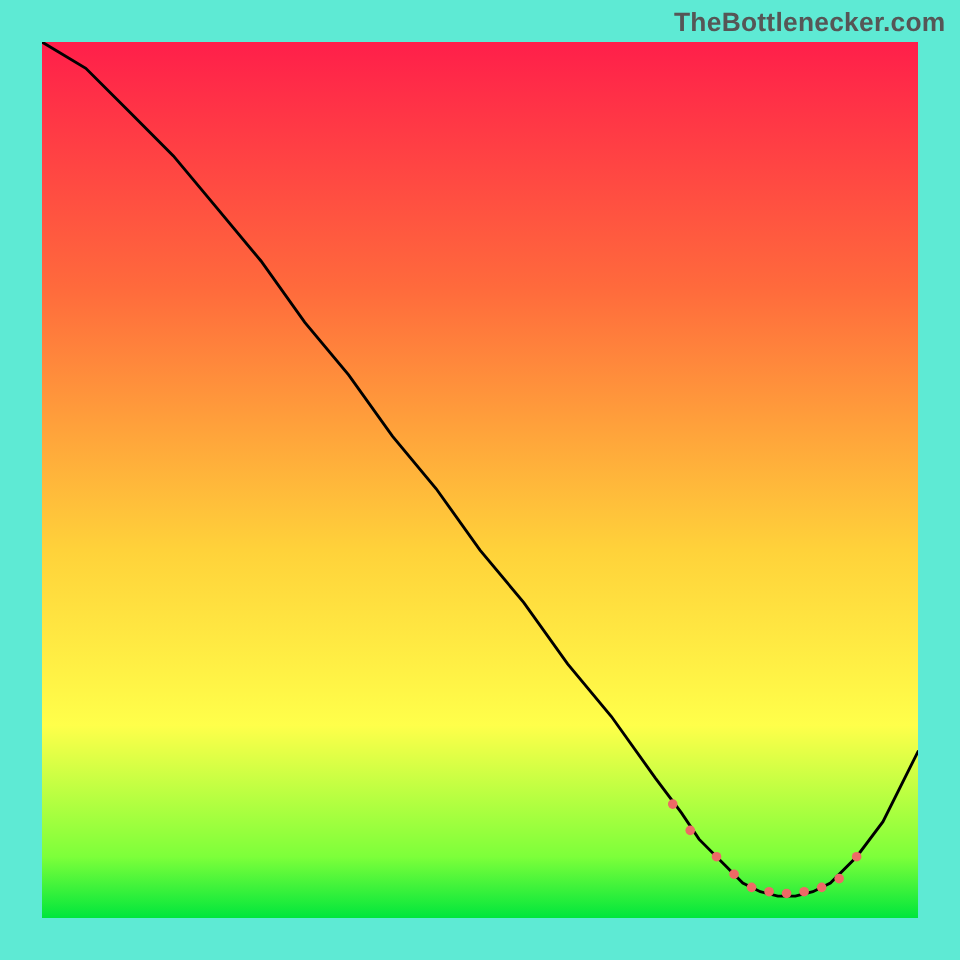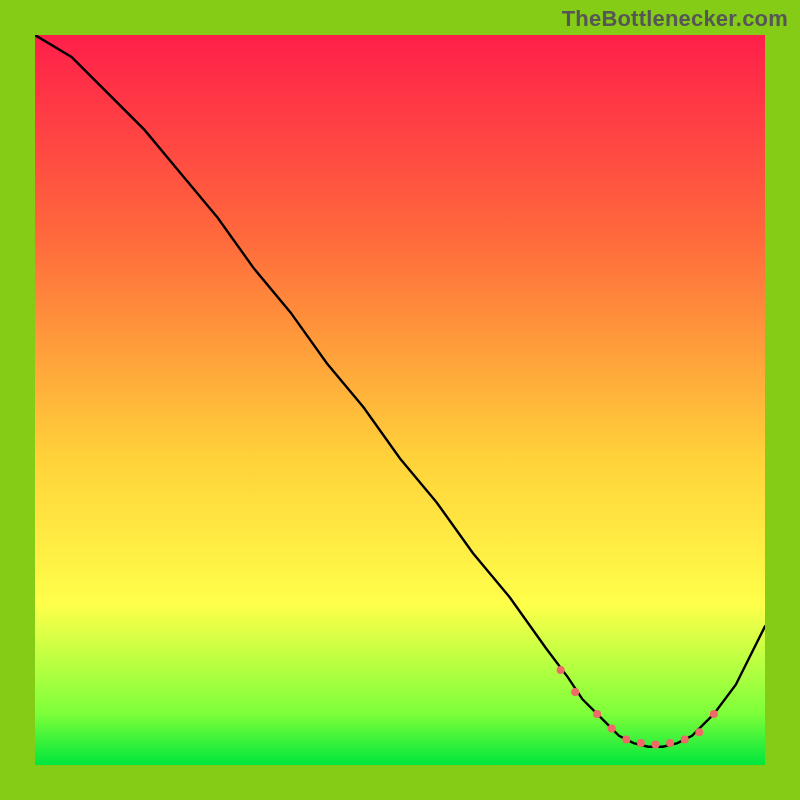--- a/index.html
+++ b/index.html
@@ -1,20 +1,20 @@
 <!DOCTYPE html>
 <html><head>
 <meta charset="utf-8">
 <style>
   * { margin: 0; padding: 0; box-sizing: border-box; }
   html, body { width: 800px; height: 800px; overflow: hidden; background: #000; }
   .outer {
     width: 800px;
     height: 800px;
-    background: #84cc16;
+    background: #5eead4;
     position: relative;
   }
   .attribution {
     position: absolute;
     top: 6px;
     right: 12px;
     font-family: Arial, Helvetica, sans-serif;
     font-size: 22px;
     font-weight: 600;
     color: #565656;

